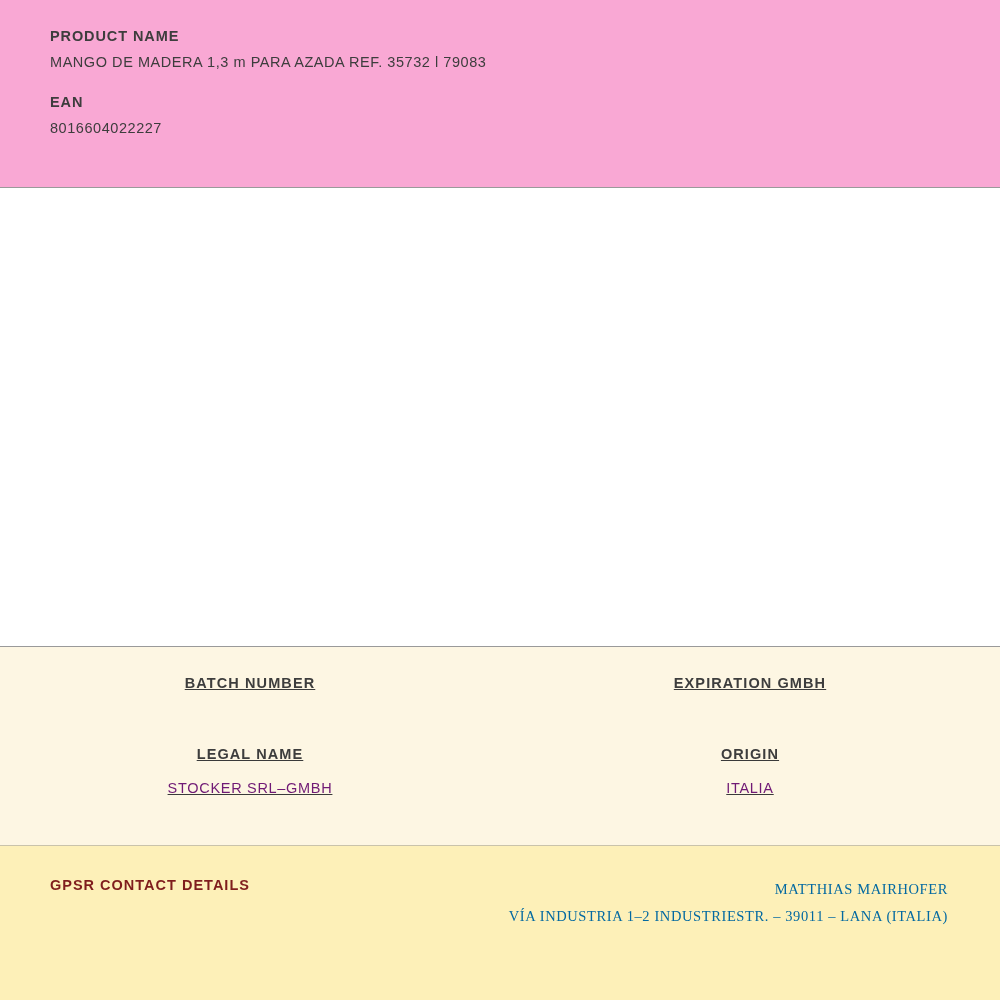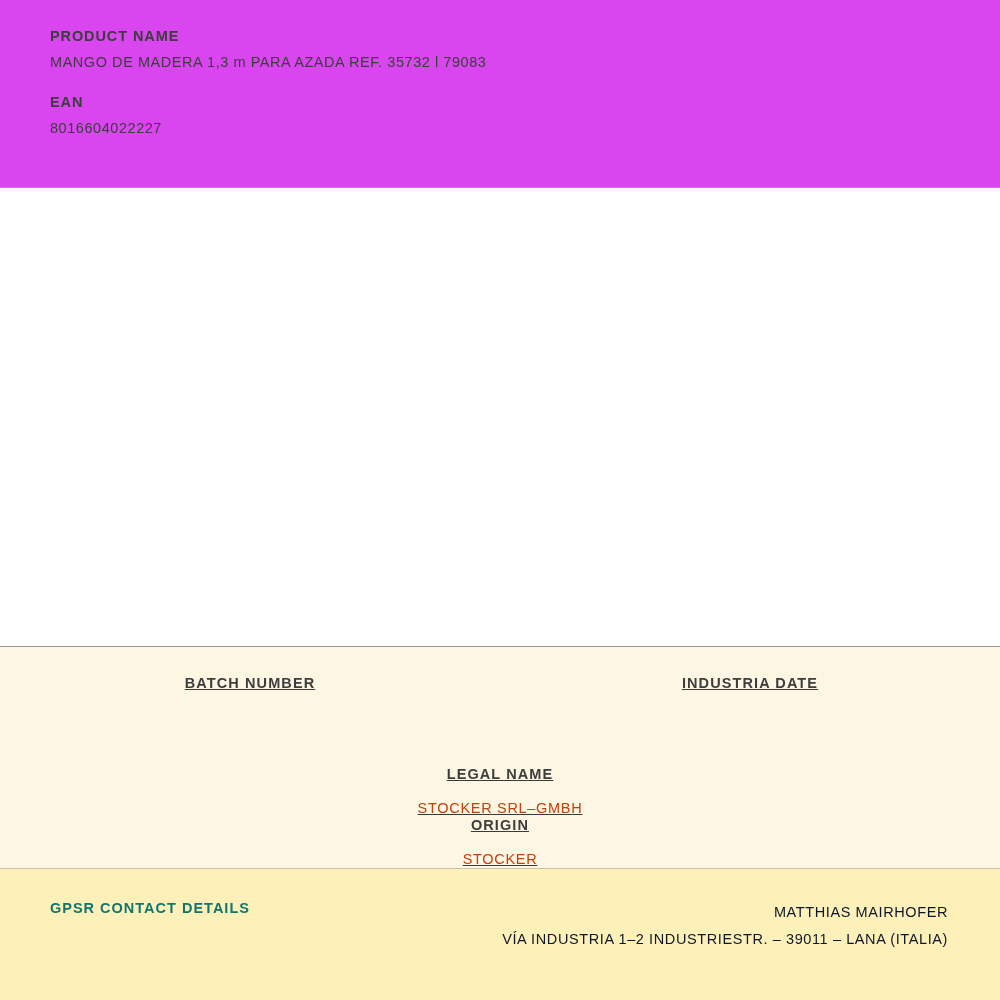--- a/index.html
+++ b/index.html
@@ -17,21 +17,21 @@
   .page {
     position: relative;
     width: 1000px;
     height: 1000px;
     display: flex;
     flex-direction: column;
   }
 
   
   .product-block {
-    background: #d946ef;
+    background: #f9a8d4;
     padding: 22px 50px 10px 50px;
     box-sizing: border-box;
     height: 188px;
     border-bottom: 1px solid #9a9a9a;
   }
   .field-label {
     font-size: 14.5px;
     font-weight: bold;
     letter-spacing: 0.9px;
     color: #3d3d3d;
@@ -78,55 +78,55 @@
   .detail-title {
     font-size: 14.5px;
     font-weight: bold;
     letter-spacing: 1.1px;
     color: #3d3d3d;
     margin: 0;
   }
   .detail-value {
     font-size: 14.5px;
     letter-spacing: 0.7px;
-    color: #c2410c;
+    color: #701a75;
     margin: 18px 0 0 0;
     min-height: 17px;
   }
   .detail-row.second {
-    margin-top: 40px;
-    flex-direction: column;
+    margin-top: 20px;
   }
 
   
   .gpsr-block {
     background: #fdf0b8;
     flex: 1 1 auto;
     box-sizing: border-box;
     padding: 30px 52px 0 50px;
     display: flex;
     justify-content: space-between;
     align-items: flex-start;
   }
   .gpsr-label {
     font-size: 14.5px;
     font-weight: bold;
     letter-spacing: 1px;
-    color: #0f766e;
+    color: #7f1d1d;
     white-space: nowrap;
     padding-top: 1px;
   }
   .gpsr-lines {
     text-align: right;
     line-height: 27px;
   }
   .gpsr-line {
     font-size: 14.5px;
     letter-spacing: 0.6px;
-    color: #0f172a;
+    color: #0369a1;
+    font-family: Liberation Serif, serif;
   }
   .gpsr-line.small {
     font-size: 13.5px;
     letter-spacing: 0.3px;
   }
 </style>
 </head>
 <body>
 
 <div class="page">
@@ -140,32 +140,32 @@
 
   <section class="blank-area"></section>
 
   <section class="details-block">
     <div class="detail-row">
       <div class="detail-cell">
         <div class="detail-title">BATCH NUMBER</div>
         <div class="detail-value"></div>
       </div>
       <div class="detail-cell">
-        <div class="detail-title">INDUSTRIA DATE</div>
+        <div class="detail-title">EXPIRATION GMBH</div>
         <div class="detail-value"></div>
       </div>
     </div>
     <div class="detail-row second">
       <div class="detail-cell">
         <div class="detail-title">LEGAL NAME</div>
         <div class="detail-value">STOCKER SRL–GMBH</div>
       </div>
       <div class="detail-cell">
         <div class="detail-title">ORIGIN</div>
-        <div class="detail-value">STOCKER</div>
+        <div class="detail-value">ITALIA</div>
       </div>
     </div>
   </section>
 
   <section class="gpsr-block">
     <div class="gpsr-label">GPSR CONTACT DETAILS</div>
     <div class="gpsr-lines">
       <div class="gpsr-line">MATTHIAS MAIRHOFER</div>
       <div class="gpsr-line">VÍA INDUSTRIA 1–2 INDUSTRIESTR. – 39011 – LANA (ITALIA)</div>
     </div>

